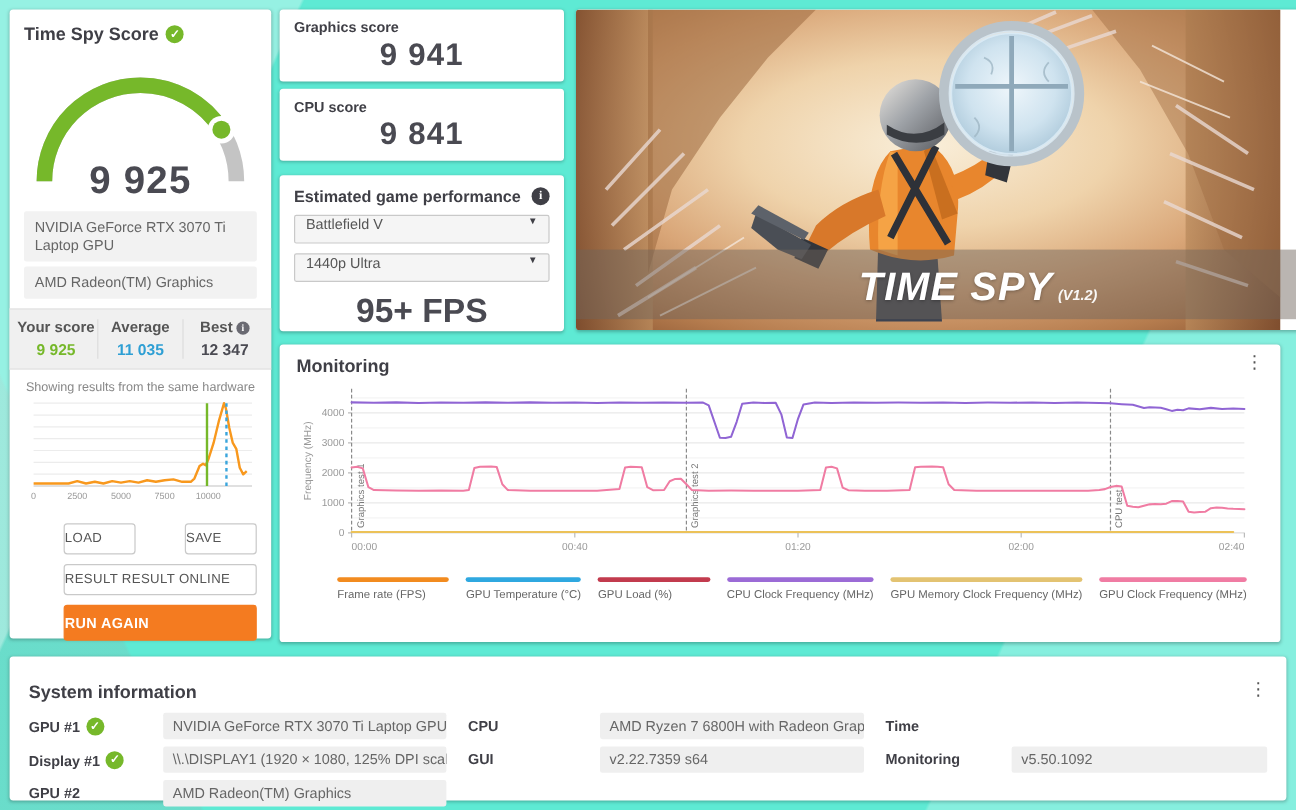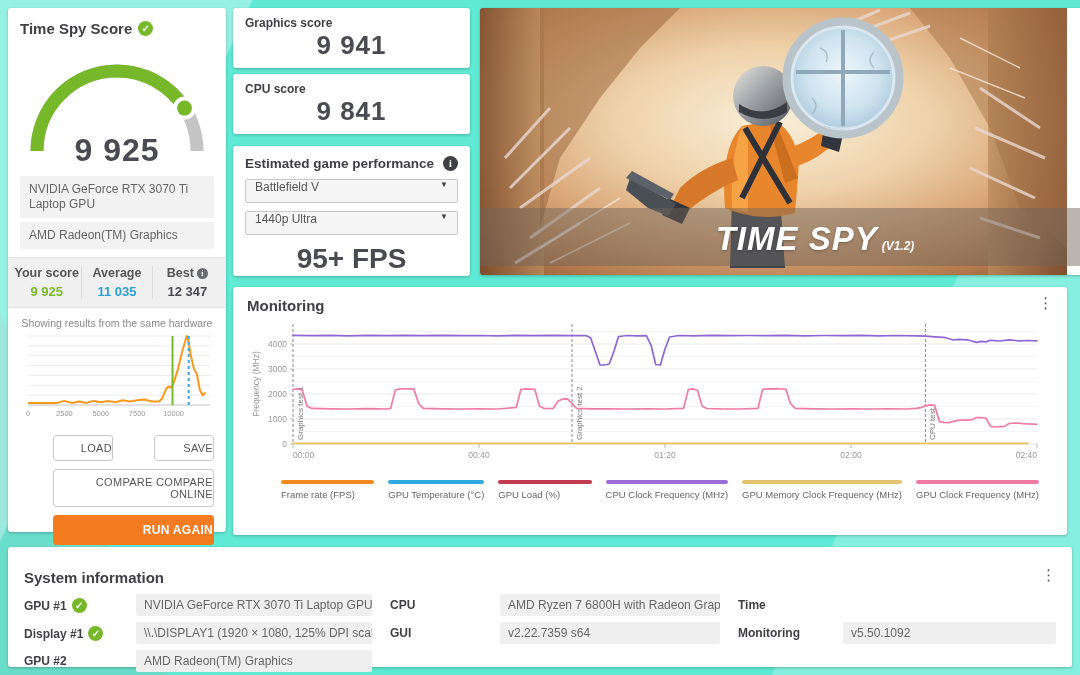--- a/index.html
+++ b/index.html
@@ -28,21 +28,21 @@
   .cmp-col + .cmp-col { border-left:1px solid #ddd; }
   .cmp-label { font-size:12.5px; font-weight:bold; color:#555; display:flex; justify-content:center; align-items:center; gap:3px; }
   .cmp-value { font-size:13px; font-weight:bold; margin-top:4px; }
   .v-your { color:#76b82a; } .v-avg { color:#2e9fd4; } .v-best { color:#4a4a52; }
   .info-dot { display:inline-flex; width:11px; height:11px; border-radius:50%; background:#6a6a72; color:#fff;
               font-size:8px; font-weight:bold; align-items:center; justify-content:center; font-family:"Liberation Serif",serif; }
   #hist-caption { text-align:center; font-size:10.5px; color:#888; margin-top:9px; }
   #hist-chart { margin-top:2px; }
   .btn-row { display:flex; gap:8px; margin-top:8px; }
   .btn { flex:1; border:1px solid #c9c9c9; border-radius:3px; background:#fff; color:#555;
-         font-size:11px; text-align:right; padding:6px 0; letter-spacing:.3px; cursor:pointer;margin-left:33px; }
+         font-size:11px; text-align:left; padding:6px 0; letter-spacing:.3px; cursor:pointer;margin-left:33px; }
   .btn-run { background:#f47b20; border:1px solid #f47b20; color:#fff; font-weight:bold; font-size:12px; padding:7px 0; }
 
   
   #graphics-panel { left:233px; top:8px; width:237px; height:60px; padding:8px 12px; }
   #cpu-panel { left:233px; top:74px; width:237px; height:60px; padding:8px 12px; }
   .mini-label { font-size:12px; color:#3f3f46; font-weight:bold; }
   .mini-value { text-align:center; font-size:26px; font-weight:bold; color:#4a4a52; margin-top:0px; letter-spacing:1px; }
 
   
   #game-panel { left:233px; top:146px; width:237px; height:130px; padding:10px 12px; }
@@ -140,21 +140,21 @@
           <text x="44.4" y="85" font-size="7.5" fill="#999" text-anchor="middle">2500</text>
           <text x="80.8" y="85" font-size="7.5" fill="#999" text-anchor="middle">5000</text>
           <text x="117.2" y="85" font-size="7.5" fill="#999" text-anchor="middle">7500</text>
           <text x="153.6" y="85" font-size="7.5" fill="#999" text-anchor="middle">10000</text>
         </svg></div>
     <div class="btn-row">
       <div class="btn">LOAD</div>
       <div class="btn">SAVE</div>
     </div>
     <div class="btn-row">
-      <div class="btn">COMPARE COMPARE ONLINE</div>
+      <div class="btn">RESULT RESULT ONLINE</div>
     </div>
     <div class="btn-row">
       <div class="btn btn-run">RUN AGAIN</div>
     </div>
   </div>
 
   <div class="panel" id="graphics-panel">
     <div class="mini-label">Graphics score</div>
     <div class="mini-value">9 941</div>
   </div>

